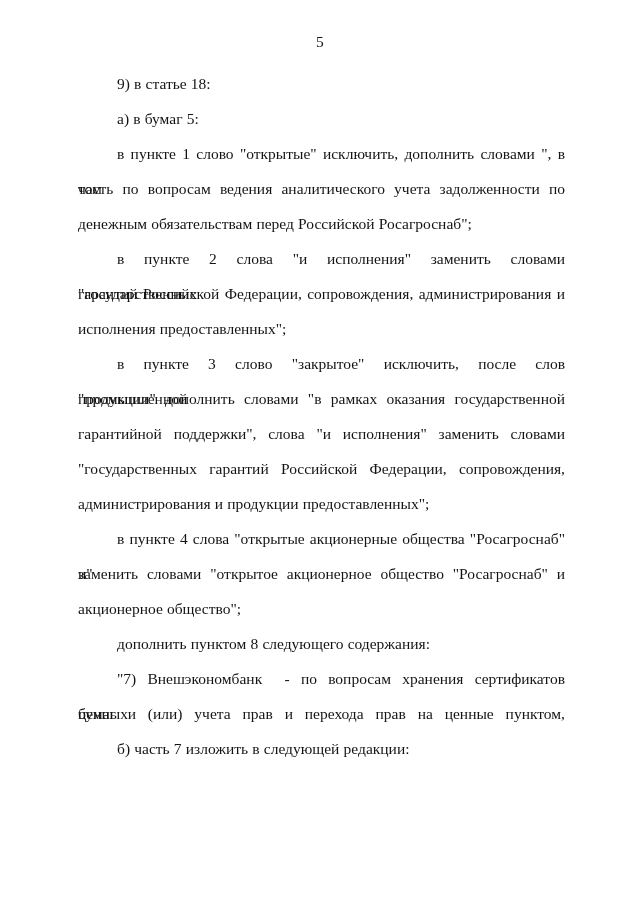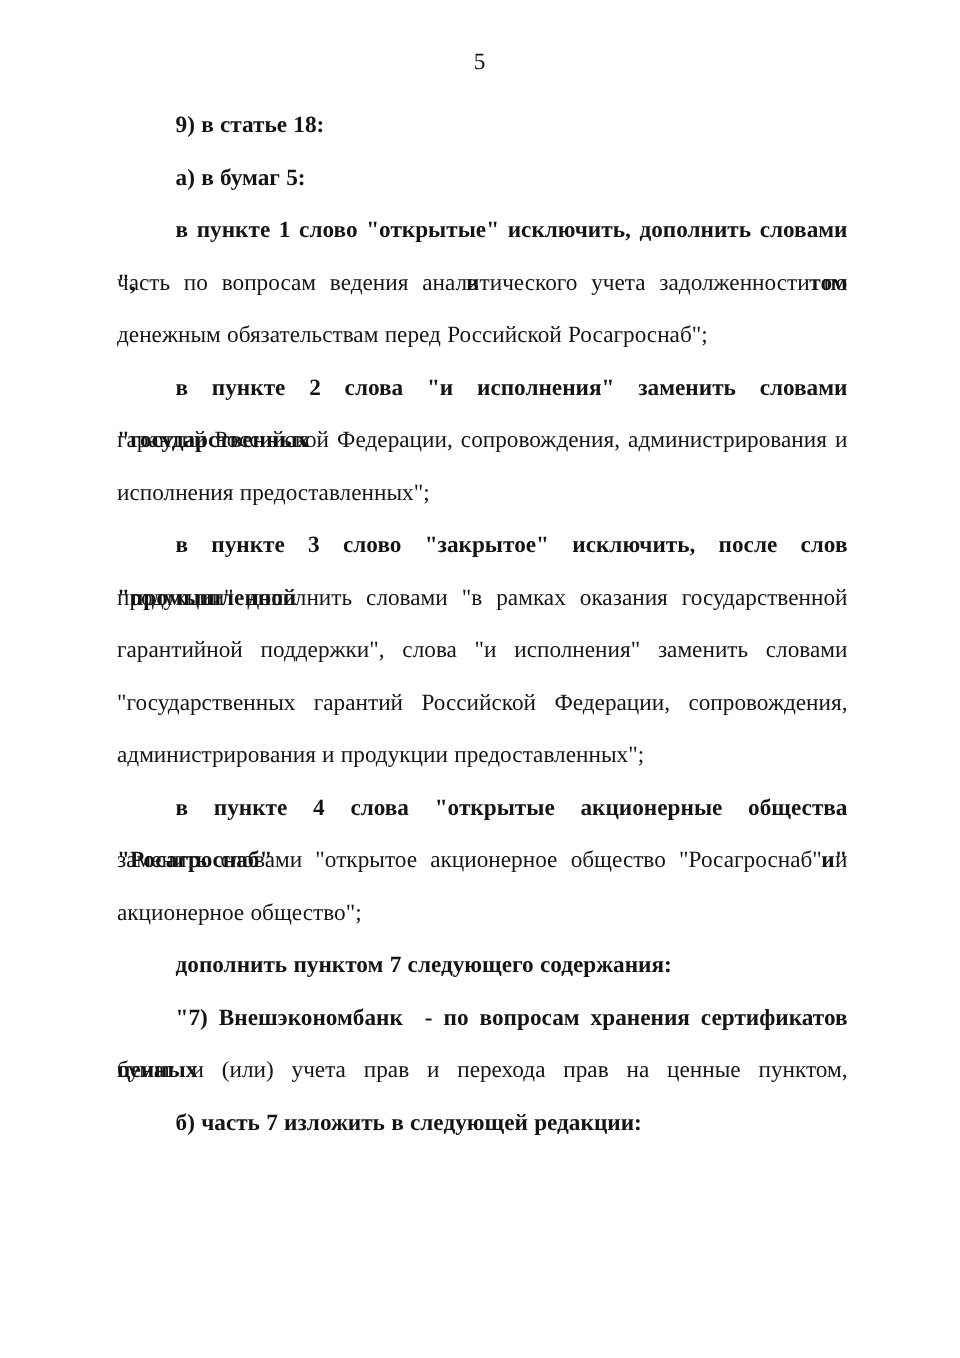--- a/index.html
+++ b/index.html
@@ -35,21 +35,20 @@
     text-align: justify;
     text-align-last: justify;
     word-spacing: 0.02em;
   }
   .line.last {
     text-align: left;
     text-align-last: left;
   }
   .line.first {
     text-indent: 39px;
-    font-weight: bold;
   }
 </style>
 </head>
 <body>
 
 <div class="page">
   <div class="page-number">5</div>
   <div class="content">
       <div class="line first last">9) в статье 18:</div>
       <div class="line first last">а) в бумаг 5:</div>
@@ -60,18 +59,18 @@
       <div class="line">гарантий Российской Федерации, сопровождения, администрирования и</div>
       <div class="line last">исполнения предоставленных";</div>
       <div class="line first">в пункте 3 слово "закрытое" исключить, после слов "промышленной</div>
       <div class="line">продукции" дополнить словами "в рамках оказания государственной</div>
       <div class="line">гарантийной поддержки", слова "и исполнения" заменить словами</div>
       <div class="line">"государственных гарантий Российской Федерации, сопровождения,</div>
       <div class="line last">администрирования и продукции предоставленных";</div>
       <div class="line first">в пункте 4 слова "открытые акционерные общества "Росагроснаб" и"</div>
       <div class="line">заменить словами "открытое акционерное общество "Росагроснаб" и</div>
       <div class="line last">акционерное общество";</div>
-      <div class="line first last">дополнить пунктом 7 следующего содержания:</div>
+      <div class="line first last">дополнить пунктом 8 следующего содержания:</div>
       <div class="line first">"7) Внешэкономбанк &nbsp;- по вопросам хранения сертификатов ценных</div>
       <div class="line">бумаг и (или) учета прав и перехода прав на ценные пунктом,</div>
       <div class="line first last">б) часть 7 изложить в следующей редакции:</div>
     </div>
 </div>
 
 </body></html>

